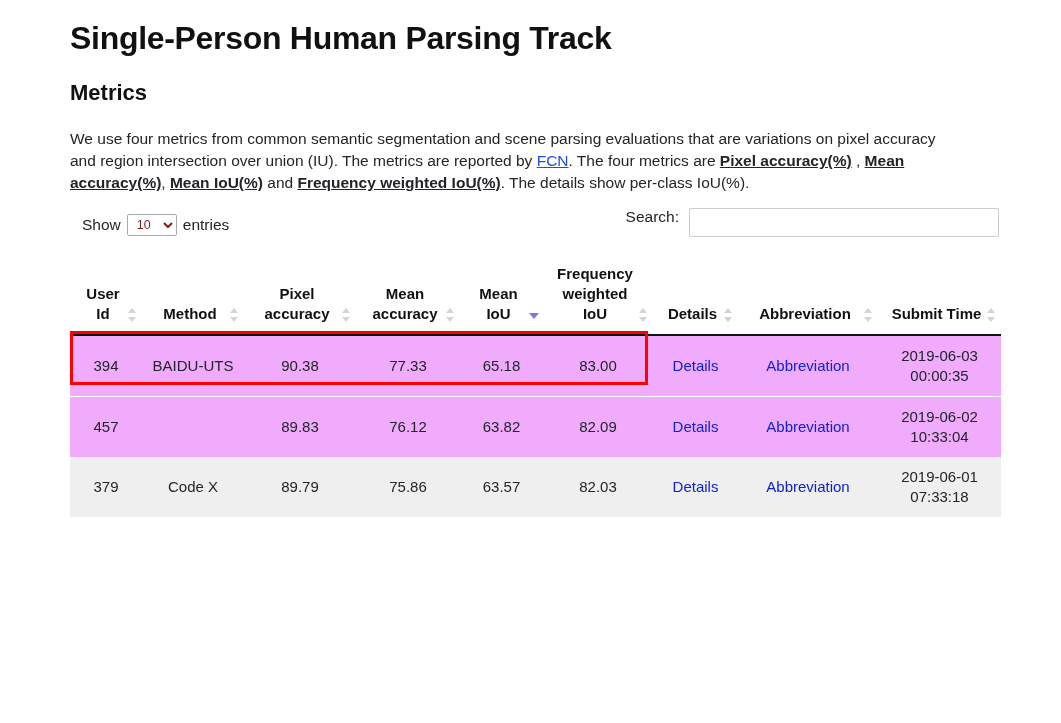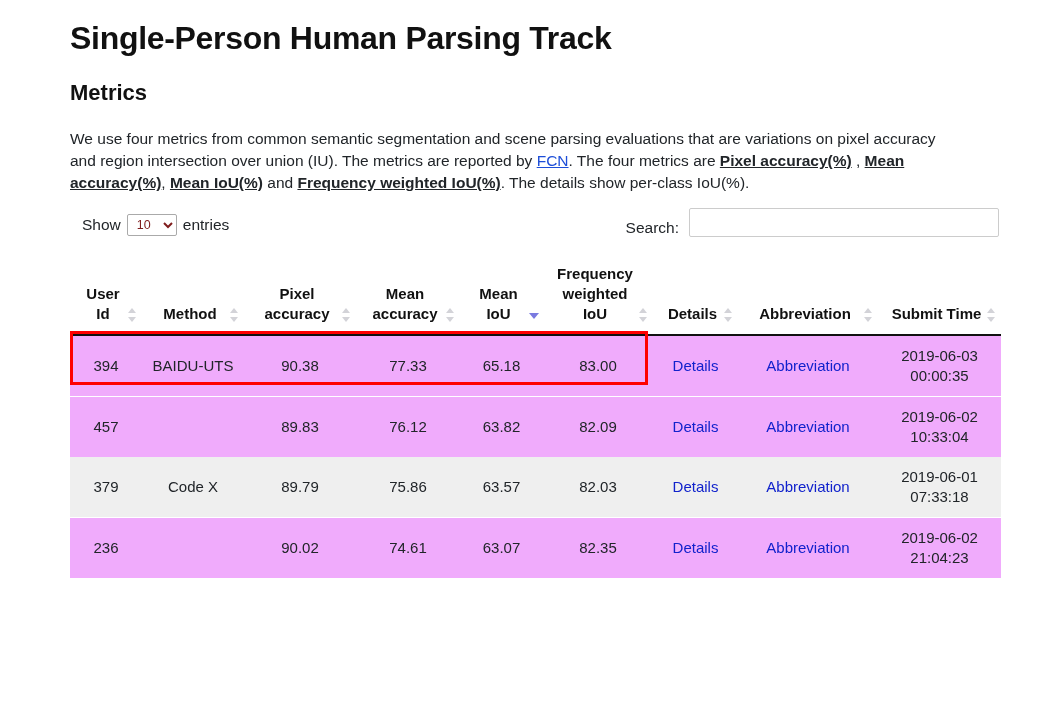--- a/index.html
+++ b/index.html
@@ -81,21 +81,21 @@
     background: #ffffff;
     color: #7f1d1d;
     height: 22px;
     width: 50px;
   }
   .dt-filter {
     position: absolute;
     right: 2px;
     top: 0;
     display: flex;
-    align-items: flex-end;
+    align-items: flex-start;
     gap: 10px;
     font-size: 15.5px;
     color: #212529;
   }
   .dt-filter input {
     font-family: "Liberation Sans", sans-serif;
     font-size: 14px;
     width: 310px;
     height: 29px;
     box-sizing: border-box;
@@ -308,31 +308,17 @@
           <td>75.86</td>
           <td>63.57</td>
           <td>82.03</td>
           <td><a href="#">Details</a></td>
           <td><a href="#">Abbreviation</a></td>
           <td class="submit-time">
             <div>2019-06-01</div>
             <div>07:33:18</div>
           </td>
         </tr>
-        <tr class="odd">
-          <td>236</td>
-          <td></td>
-          <td>90.02</td>
-          <td>74.61</td>
-          <td>63.07</td>
-          <td>82.35</td>
-          <td><a href="#">Details</a></td>
-          <td><a href="#">Abbreviation</a></td>
-          <td class="submit-time">
-            <div>2019-06-02</div>
-            <div>21:04:23</div>
-          </td>
-        </tr>
       </tbody>
   </table>
 
   <div class="annotation-box"></div>
 </div>
 
 </body></html>

